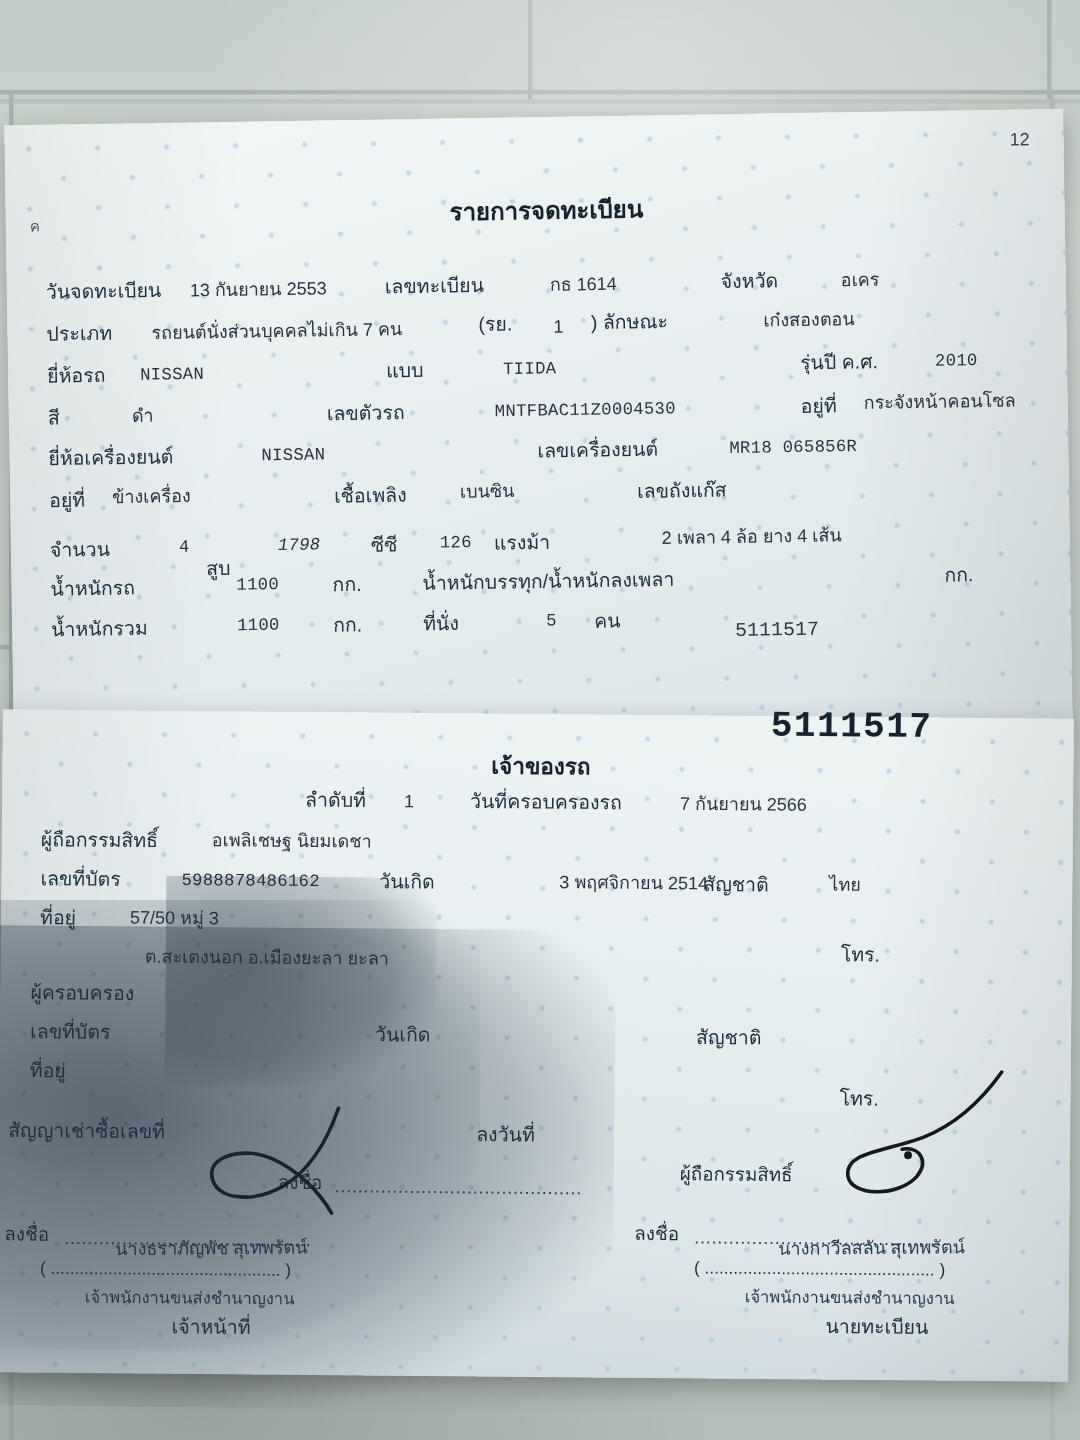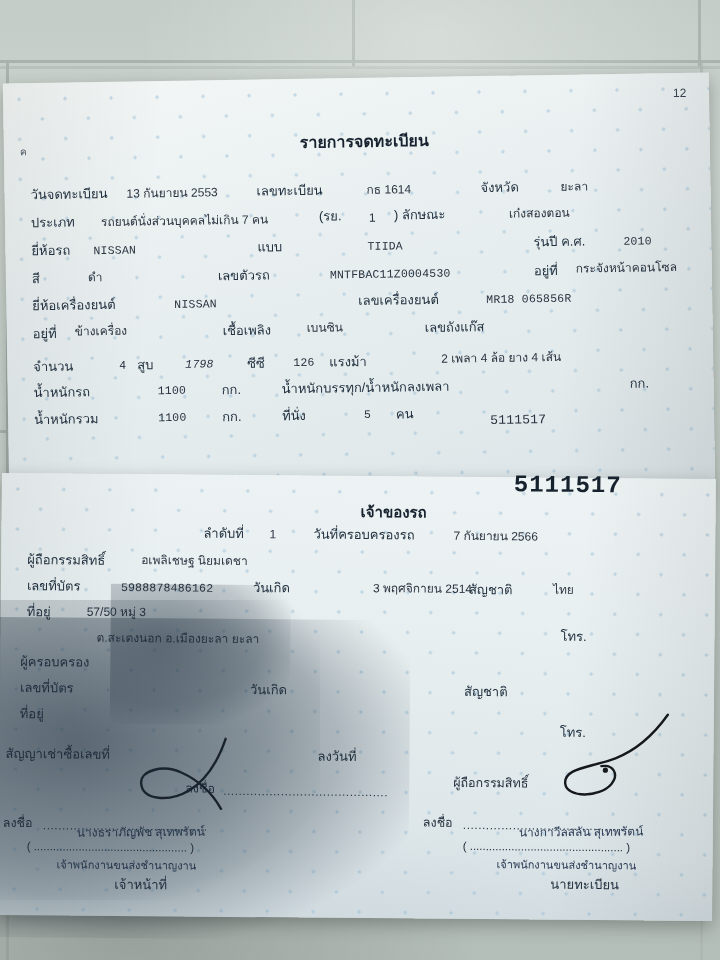--- a/index.html
+++ b/index.html
@@ -124,21 +124,20 @@
   .fill.thai { font-family: "Liberation Sans", sans-serif; font-size: 12px; letter-spacing: 0; }
   .title {
     font-size: 16px;
     font-weight: bold;
     color: #16222e;
   }
   .subtitle {
     font-size: 15px;
     font-weight: bold;
     color: #16222e;
-    margin-left: 33px;
   }
   .big-num {
     font-family: "Liberation Mono", monospace;
     font-size: 24px;
     letter-spacing: 1px;
     color: #16222e;
     font-weight: bold;
   }
   .corner-num {
     font-size: 12px;
@@ -183,33 +182,33 @@
     <div class="txt corner-num" style="left:670px; top:14px;">12</div>
     <div class="txt" style="left:16px; top:64px; font-size:10px; color:#46525e;">ค</div>
 
     <div class="txt title" style="left:296px; top:56px;">รายการจดทะเบียน</div>
 
     <div class="txt print" style="left:26px; top:105px;">วันจดทะเบียน</div>
     <div class="txt fill thai" style="left:122px; top:106px;">13 กันยายน 2553</div>
     <div class="txt print" style="left:252px; top:105px;">เลขทะเบียน</div>
     <div class="txt fill thai" style="left:362px; top:106px;">กธ 1614</div>
     <div class="txt print" style="left:476px; top:105px;">จังหวัด</div>
-    <div class="txt fill thai" style="left:556px; top:106px;">ยะลา</div>
+    <div class="txt fill thai" style="left:556px; top:106px;">อเคร</div>
 
     <div class="txt print" style="left:26px; top:133px;">ประเภท</div>
     <div class="txt fill thai" style="left:96px; top:134px;">รถยนต์นั่งส่วนบุคคลไม่เกิน 7 คน</div>
     <div class="txt print" style="left:314px; top:131px;">(รย.</div>
     <div class="txt fill thai" style="left:364px; top:134px;">1</div>
     <div class="txt print" style="left:389px; top:131px;">)  ลักษณะ</div>
     <div class="txt fill thai" style="left:504px; top:132px;">เก๋งสองตอน</div>
 
     <div class="txt print" style="left:26px; top:161px;">ยี่ห้อรถ</div>
     <div class="txt fill" style="left:88px; top:163px;">NISSAN</div>
     <div class="txt print" style="left:252px; top:161px;">แบบ</div>
-    <div class="txt fill" style="left:330px; top:163px;margin-left:32px;">TIIDA</div>
+    <div class="txt fill" style="left:330px; top:163px;">TIIDA</div>
     <div class="txt print" style="left:528px; top:160px;">รุ่นปี ค.ศ.</div>
     <div class="txt fill" style="left:618px; top:162px;">2010</div>
 
     <div class="txt print" style="left:26px; top:189px;">สี</div>
     <div class="txt fill thai" style="left:82px; top:189px;">ดำ</div>
     <div class="txt print" style="left:212px; top:189px;">เลขตัวรถ</div>
     <div class="txt fill" style="left:324px; top:191px;">MNTFBAC11Z0004530</div>
     <div class="txt print" style="left:528px; top:189px;">อยู่ที่</div>
     <div class="txt fill thai" style="left:570px; top:188px;">กระจังหน้าคอนโซล</div>
 
@@ -219,21 +218,21 @@
     <div class="txt fill" style="left:480px; top:218px;">MR18 065856R</div>
 
     <div class="txt print" style="left:26px; top:244px;">อยู่ที่</div>
     <div class="txt fill thai" style="left:68px; top:243px;">ข้างเครื่อง</div>
     <div class="txt print" style="left:216px; top:244px;">เชื้อเพลิง</div>
     <div class="txt fill thai" style="left:300px; top:243px;">เบนซิน</div>
     <div class="txt print" style="left:418px; top:244px;">เลขถังแก๊ส</div>
 
     <div class="txt print" style="left:26px; top:277px;">จำนวน</div>
     <div class="txt fill" style="left:112px; top:278px;">4</div>
-    <div class="txt print" style="left:130px; top:277px;">สูบ</div>
+    <div class="txt print" style="left:130px; top:291px;">สูบ</div>
     <div class="txt fill" style="left:178px; top:278px;font-style:italic;">1798</div>
     <div class="txt print" style="left:240px; top:277px;">ซีซี</div>
     <div class="txt fill" style="left:286px; top:278px;text-align:center;">126</div>
     <div class="txt print" style="left:322px; top:277px;">แรงม้า</div>
     <div class="txt fill thai" style="left:434px; top:276px;">2 เพลา 4 ล้อ ยาง 4 เส้น</div>
 
     <div class="txt print" style="left:26px; top:303px;">น้ำหนักรถ</div>
     <div class="txt fill" style="left:150px; top:304px;">1100</div>
     <div class="txt print" style="left:214px; top:303px;">กก.</div>
     <div class="txt print" style="left:274px; top:303px;">น้ำหนักบรรทุก/น้ำหนักลงเพลา</div>

